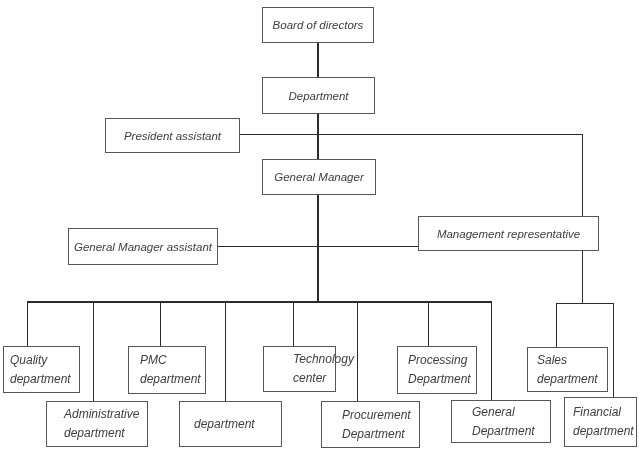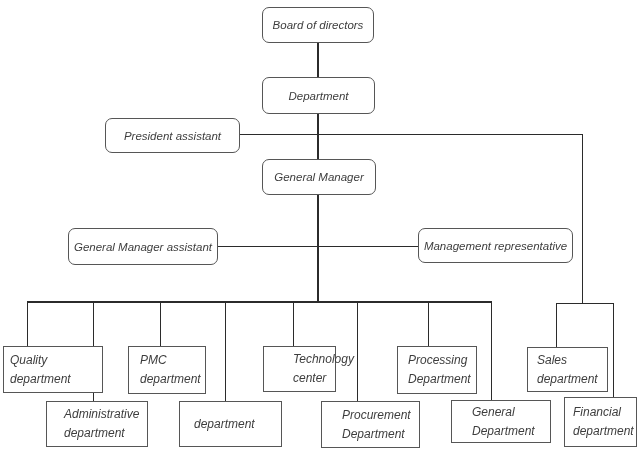--- a/index.html
+++ b/index.html
@@ -13,21 +13,21 @@
   .node{
     position:absolute;
     box-sizing:border-box;
     background:#ffffff;
     border:1px solid var(--border,#565656);
     color:var(--text,#3d3d3d);
     font-style:italic;
     display:flex;flex-direction:column;justify-content:center;
     z-index:2;
   }
-  .node.c{align-items:center;white-space:nowrap;font-size:11.5px;border-radius:7px;}
+  .node.c{align-items:center;white-space:nowrap;font-size:11.5px;}
   .node.l{align-items:flex-start;font-size:12px;line-height:19px;}
   .node span{display:block;}
   .ln{position:absolute;background:var(--line,#2b2b2b);z-index:1;}
 </style>
 </head>
 <body>
 
 <div class="canvas">
     <div class="ln" style="left: 317px; top: 43px; width: 2px; height: 34px;"></div>
     <div class="ln" style="left: 317px; top: 114px; width: 2px; height: 45px;"></div>
@@ -55,24 +55,24 @@
     </div>
     <div class="node c" style="left: 105px; top: 118px; width: 135px; height: 35px;">
       <span>President assistant</span>
     </div>
     <div class="node c" style="left: 262px; top: 159px; width: 114px; height: 36px;">
       <span>General Manager</span>
     </div>
     <div class="node c" style="left: 68px; top: 228px; width: 150px; height: 37px;">
       <span>General Manager assistant</span>
     </div>
-    <div class="node c" style="left: 418px; top: 228px; width: 155px; height: 35px; justify-content: center;">
+    <div class="node c" style="left: 418px; top: 216px; width: 181px; height: 35px; justify-content: center;">
       <span>Management representative</span>
     </div>
-    <div class="node l" style="left: 3px; top: 346px; width: 100px; height: 47px; padding-left: 6px;">
+    <div class="node l" style="left: 3px; top: 346px; width: 77px; height: 47px; padding-left: 6px;">
       <span>Quality</span>
       <span>department</span>
     </div>
     <div class="node l" style="left: 46px; top: 401px; width: 102px; height: 46px; padding-left: 17px;">
       <span>Administrative</span>
       <span>department</span>
     </div>
     <div class="node l" style="left: 128px; top: 346px; width: 78px; height: 48px; padding-left: 11px;">
       <span>PMC</span>
       <span>department</span>

